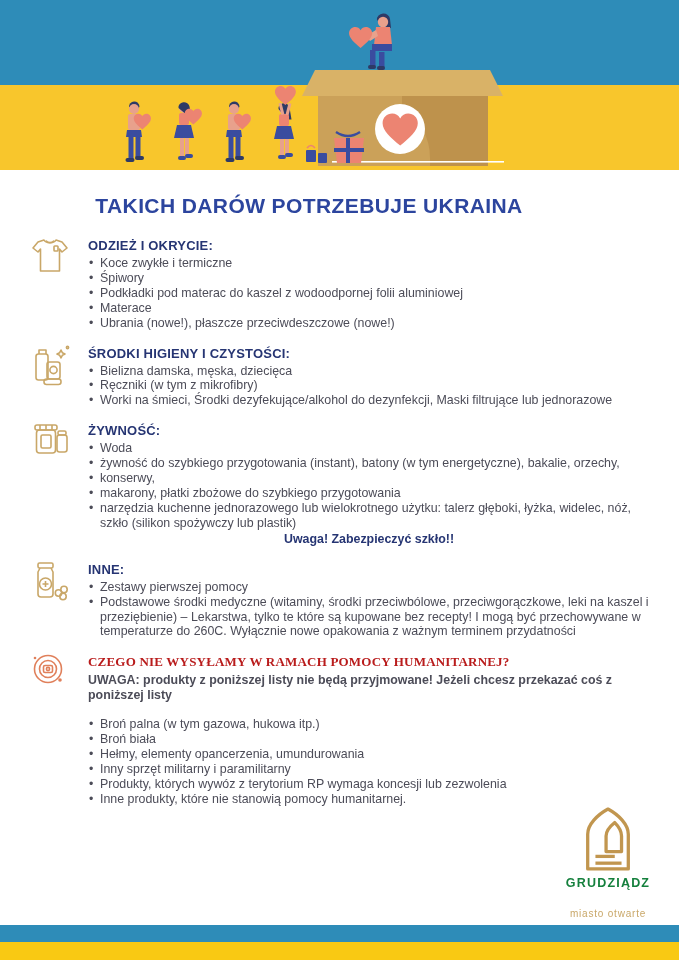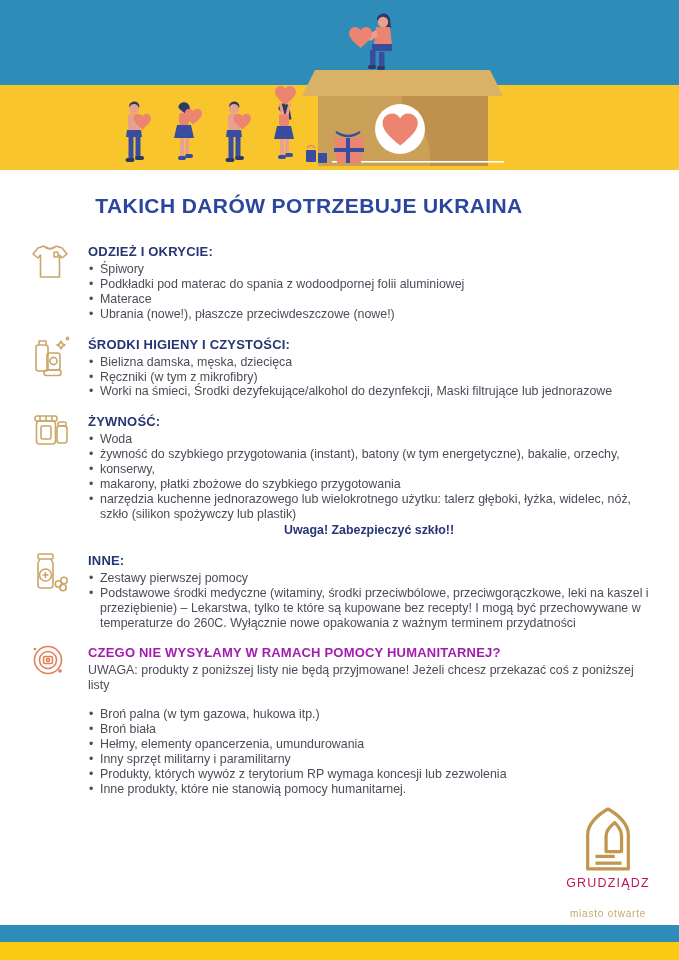--- a/index.html
+++ b/index.html
@@ -13,44 +13,44 @@
   .band-blue{position:absolute;top:0;left:0;width:679px;height:85px;background:#2E8CB8;}
   .band-yellow{position:absolute;top:85px;left:0;width:679px;height:85px;background:#F8C62C;}
   .hero-svg{position:absolute;top:0;left:0;}
   
   .page-title{
     position:absolute;top:194px;left:0;width:618px;
     text-align:center;font-size:21px;font-weight:800;
     color:#2C459E;letter-spacing:.4px;
   }
   
-  .content{position:absolute;top:242px;left:30px;width:620px;}
+  .content{position:absolute;top:236px;left:30px;width:620px;}
   .section{display:flex;align-items:flex-start;margin-bottom:13px;}
   .icon-col{width:58px;flex:0 0 58px;padding-top:0;}
   .icon-col svg{display:block;}
   .sec-text{flex:1;max-width:562px;}
   .sec-header{
     font-size:13px;font-weight:800;color:#263573;
     letter-spacing:.2px;margin:2px 0 3px 0;
   }
-  .sec-header.orange{color:#a21caf;}
+  .sec-header.orange{color:#b91c1c;font-family:Liberation Serif, serif;}
   ul.bullets{list-style:none;margin:0;padding:0;}
   ul.bullets li{
     position:relative;padding-left:12px;
     font-size:12.4px;line-height:14.9px;
   }
   ul.bullets li::before{
     content:"•";position:absolute;left:1px;top:0;color:#4C4C58;
   }
   .sec-note{font-size:12.4px;line-height:15px;font-weight:800;color:#263573;margin-top:1px;text-align:center;}
-  .intro-par{font-size:12.4px;line-height:14.9px;max-width:548px;margin:0 0 14px 0;}
+  .intro-par{font-size:12.4px;line-height:14.9px;max-width:548px;margin:0 0 14px 0;font-weight:bold;}
   
   .logo{position:absolute;top:806px;right:18px;width:106px;text-align:center;}
   .logo svg{display:block;margin:0 auto 4px auto;}
-  .logo-name{font-size:12.5px;font-weight:400;color:#be185d;letter-spacing:1.2px;}
+  .logo-name{font-size:12.5px;font-weight:700;color:#15803d;letter-spacing:1.2px;}
   .logo-tagline{font-size:10px;color:#C9A768;letter-spacing:.8px;margin-top:18px;}
   
   .stripe-blue{position:absolute;bottom:18px;left:0;width:679px;height:17px;background:#2E8CB8;}
   .stripe-yellow{position:absolute;bottom:0;left:0;width:679px;height:18px;background:#F9C913;}
 </style>
 </head>
 <body>
 
 <div class="band-blue"></div>
 <div class="band-yellow"></div>
@@ -142,22 +142,23 @@
     <div class="icon-col">
       <svg width="40" height="40" viewBox="0 0 40 40" fill="none" stroke="#C9A768" stroke-width="1.6" stroke-linejoin="round">
         <path d="M14,4 L8,6 L3,12 L8,16 L10.5,13 V35 H29.5 V13 L32,16 L37,12 L32,6 L26,4 C24.5,7.5 15.5,7.5 14,4 Z"></path>
         <path d="M16,4.5 c1.5,3 6.5,3 8,0"></path>
         <rect x="24" y="10" width="4" height="5" rx="0.8"></rect>
       </svg>
     </div>
     <div class="sec-text">
       <div class="sec-header">ODZIEŻ I OKRYCIE:</div>
       <ul class="bullets">
+        <li>Koce zwykłe i termiczne</li>
         <li>Śpiwory</li>
-        <li>Podkładki pod materac do spania z wodoodpornej folii aluminiowej</li>
+        <li>Podkładki pod materac do kaszel z wodoodpornej folii aluminiowej</li>
         <li>Materace</li>
         <li>Ubrania (nowe!), płaszcze przeciwdeszczowe (nowe!)</li>
       </ul>
     </div>
   </div>
 
   <div class="section">
     <div class="icon-col">
       <svg width="42" height="44" viewBox="0 0 42 44" fill="none" stroke="#C9A768" stroke-width="1.6" stroke-linejoin="round">
         <path d="M9,10 v-4 h4 M9,6 h7 v4"></path>

